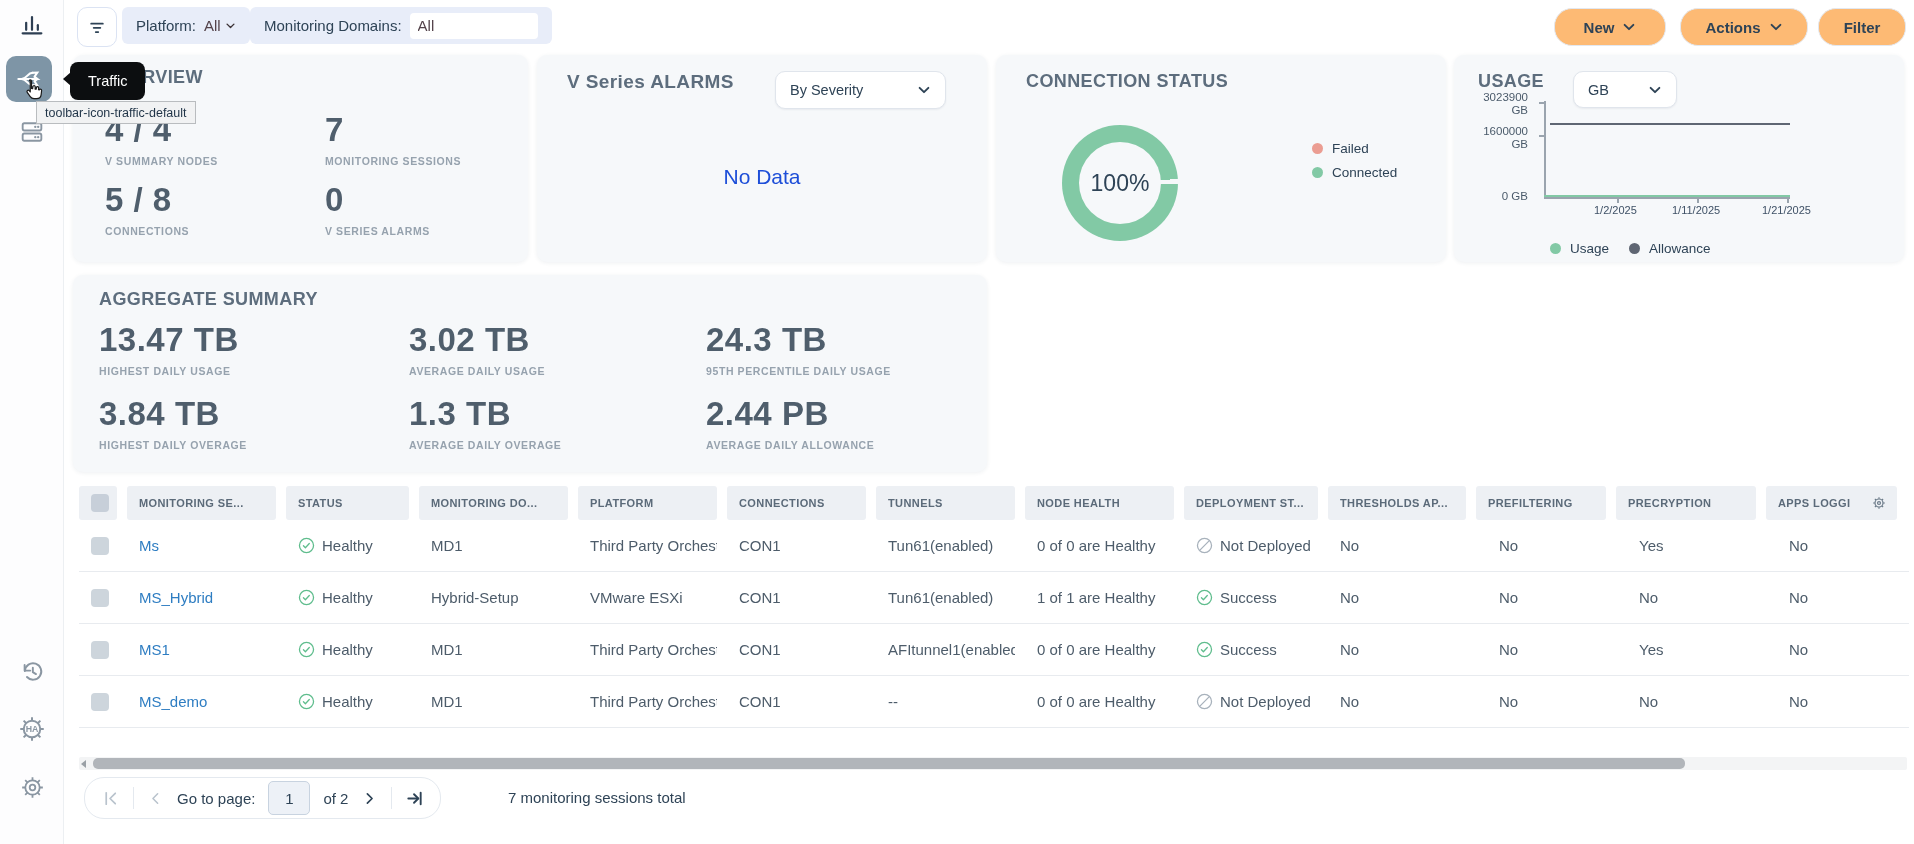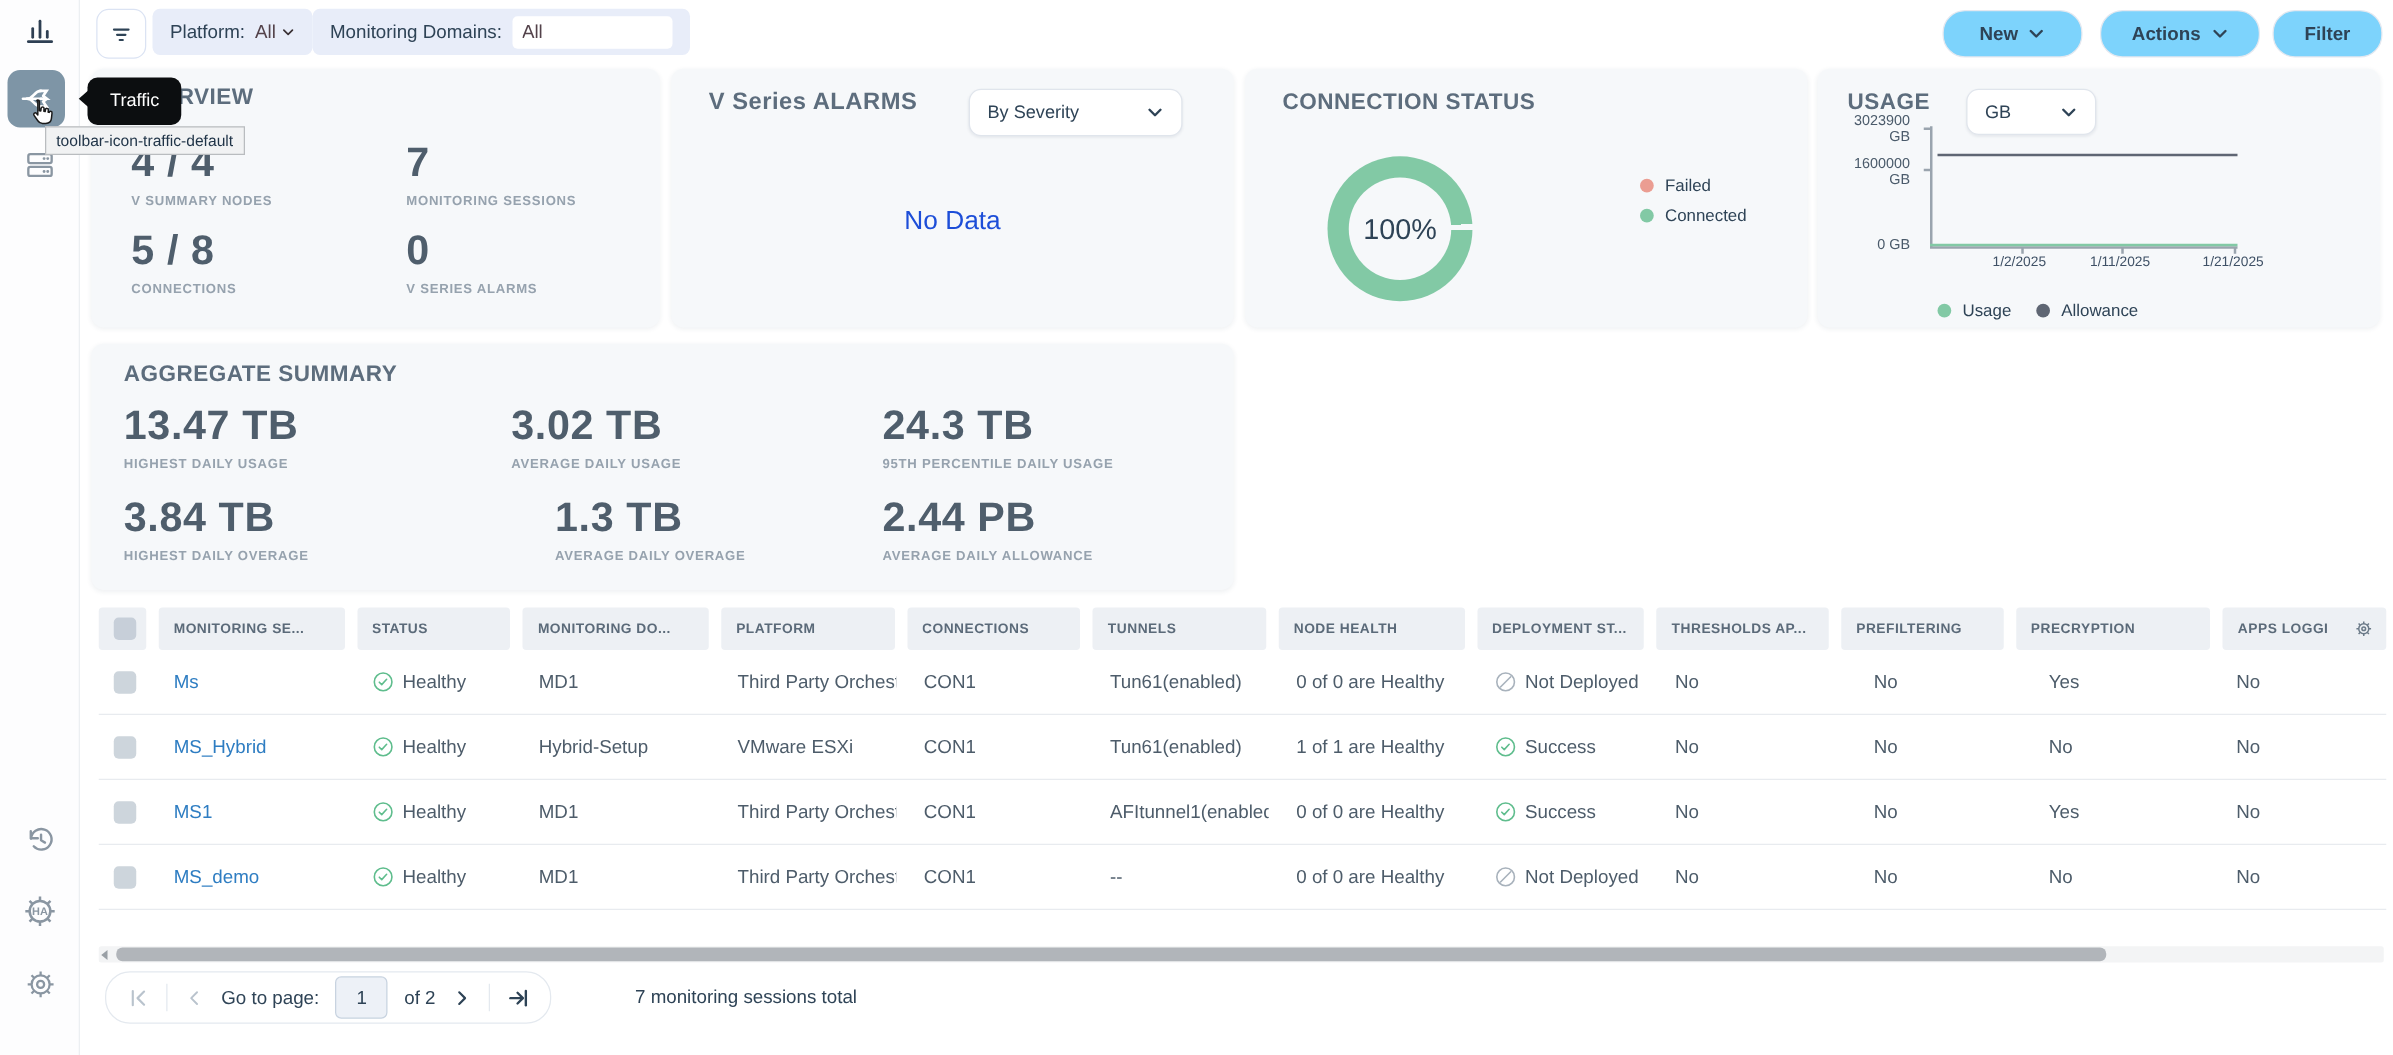--- a/index.html
+++ b/index.html
@@ -12,21 +12,21 @@
     display:flex;align-items:center;justify-content:center;cursor:pointer;}
   
   .topbar{position:absolute;left:64px;top:0;width:1850px;height:52px;background:#fff;}
   .filter-btn{position:absolute;left:13px;top:7px;width:38px;height:38px;border:1.5px solid #dbe3f3;border-radius:10px;
     background:#fff;display:flex;align-items:center;justify-content:center;cursor:pointer;}
   .chip{position:absolute;top:7px;height:37px;background:#e8edf9;border-radius:6px;display:flex;align-items:center;
     padding:0 14px;gap:8px;font-size:15px;color:#2e4356;}
   .chip .val{color:#53424a;font-weight:500;display:flex;align-items:center;gap:4px;}
   .chip input{width:112px;height:26px;border:none;border-radius:4px;background:#fff;font-size:15px;color:#53424a;
     padding:0 8px;font-family:"Liberation Sans",sans-serif;}
-  .pill-btn{position:absolute;top:8px;height:36px;border:1.5px solid #e3e8f0;border-radius:18px;background:#7dd3fc;
+  .pill-btn{position:absolute;top:8px;height:36px;border:1.5px solid #e3e8f0;border-radius:18px;background:#fdba74;
     display:flex;align-items:center;justify-content:center;gap:8px;font-size:15px;font-weight:600;color:#2e4356;cursor:pointer;}
   
   .card{position:absolute;background:#f6f8fa;border-radius:10px;box-shadow:0 1px 4px rgba(40,60,90,.08);}
   .card-title{position:absolute;font-size:18px;font-weight:700;color:#5d6d7d;letter-spacing:.4px;}
   .stat{position:absolute;}
   .stat-value{font-size:33px;font-weight:700;color:#4f5e6c;letter-spacing:.5px;line-height:1;}
   .stat-label{font-size:10.5px;font-weight:700;color:#96a2ae;letter-spacing:.6px;margin-top:9px;}
   .dd{position:absolute;background:#fff;border:1px solid #e0e5ec;border-radius:10px;box-shadow:0 1px 2px rgba(40,60,90,.07);
      display:flex;align-items:center;justify-content:space-between;padding:0 14px;font-size:14.5px;color:#2e4356;cursor:pointer;}
   .nodata{position:absolute;font-size:21px;color:#1d4ed8;}
@@ -268,21 +268,21 @@
        <div class="stat-label">AVERAGE DAILY USAGE</div>
         </div>
         <div class="stat" style="left: 633px; top: 48px;">
           <div class="stat-value">24.3 TB</div>
        <div class="stat-label">95TH PERCENTILE DAILY USAGE</div>
         </div>
         <div class="stat" style="left: 26px; top: 122px;">
           <div class="stat-value">3.84 TB</div>
        <div class="stat-label">HIGHEST DAILY OVERAGE</div>
         </div>
-        <div class="stat" style="left: 336px; top: 122px; margin-left: 35px;">
+        <div class="stat" style="left: 336px; top: 122px;">
           <div class="stat-value">1.3 TB</div>
        <div class="stat-label">AVERAGE DAILY OVERAGE</div>
         </div>
         <div class="stat" style="left: 633px; top: 122px;">
           <div class="stat-value">2.44 PB</div>
        <div class="stat-label">AVERAGE DAILY ALLOWANCE</div>
         </div>
       </div>
   </div>
 
@@ -314,21 +314,21 @@
         </div>
         <div class="th" style="width: 134px; box-sizing: border-box;">
           <span style="flex:1;overflow:hidden;white-space:nowrap">DEPLOYMENT ST...</span>
         </div>
         <div class="th" style="width: 138px; box-sizing: border-box;">
           <span style="flex:1;overflow:hidden;white-space:nowrap">THRESHOLDS AP...</span>
         </div>
         <div class="th" style="width: 130px; box-sizing: border-box;">
           <span style="flex:1;overflow:hidden;white-space:nowrap">PREFILTERING</span>
         </div>
-        <div class="th" style="width: 156px; box-sizing: border-box;">
+        <div class="th" style="width: 140px; box-sizing: border-box;">
           <span style="flex:1;overflow:hidden;white-space:nowrap">PRECRYPTION</span>
         </div>
         <div class="th" style="width: 131px; box-sizing: border-box;">
           <span style="flex:1;overflow:hidden;white-space:nowrap">APPS LOGGI</span>
           <svg width="16" height="16" viewBox="0 0 24 24" fill="none" stroke="#6b7a88" stroke-width="1.8">
             <circle cx="12" cy="12" r="6"></circle>
             <circle cx="12" cy="12" r="2.2"></circle>
             <path d="M12 3.2v2.6M12 18.2v2.6M3.2 12h2.6M18.2 12h2.6M5.8 5.8l1.8 1.8M16.4 16.4l1.8 1.8M18.2 5.8l-1.8 1.8M7.6 16.4l-1.8 1.8"></path>
           </svg>
         </div>

